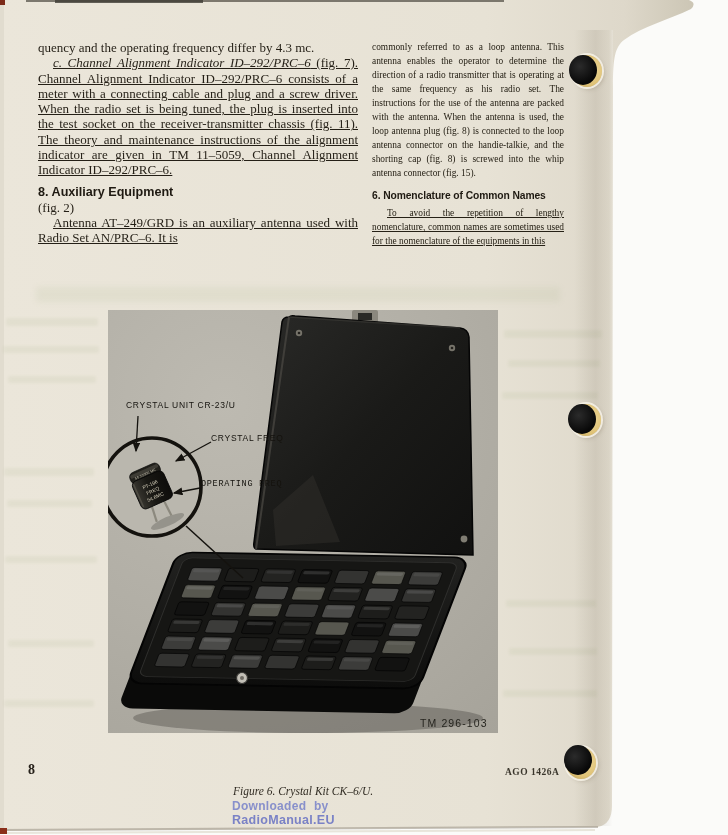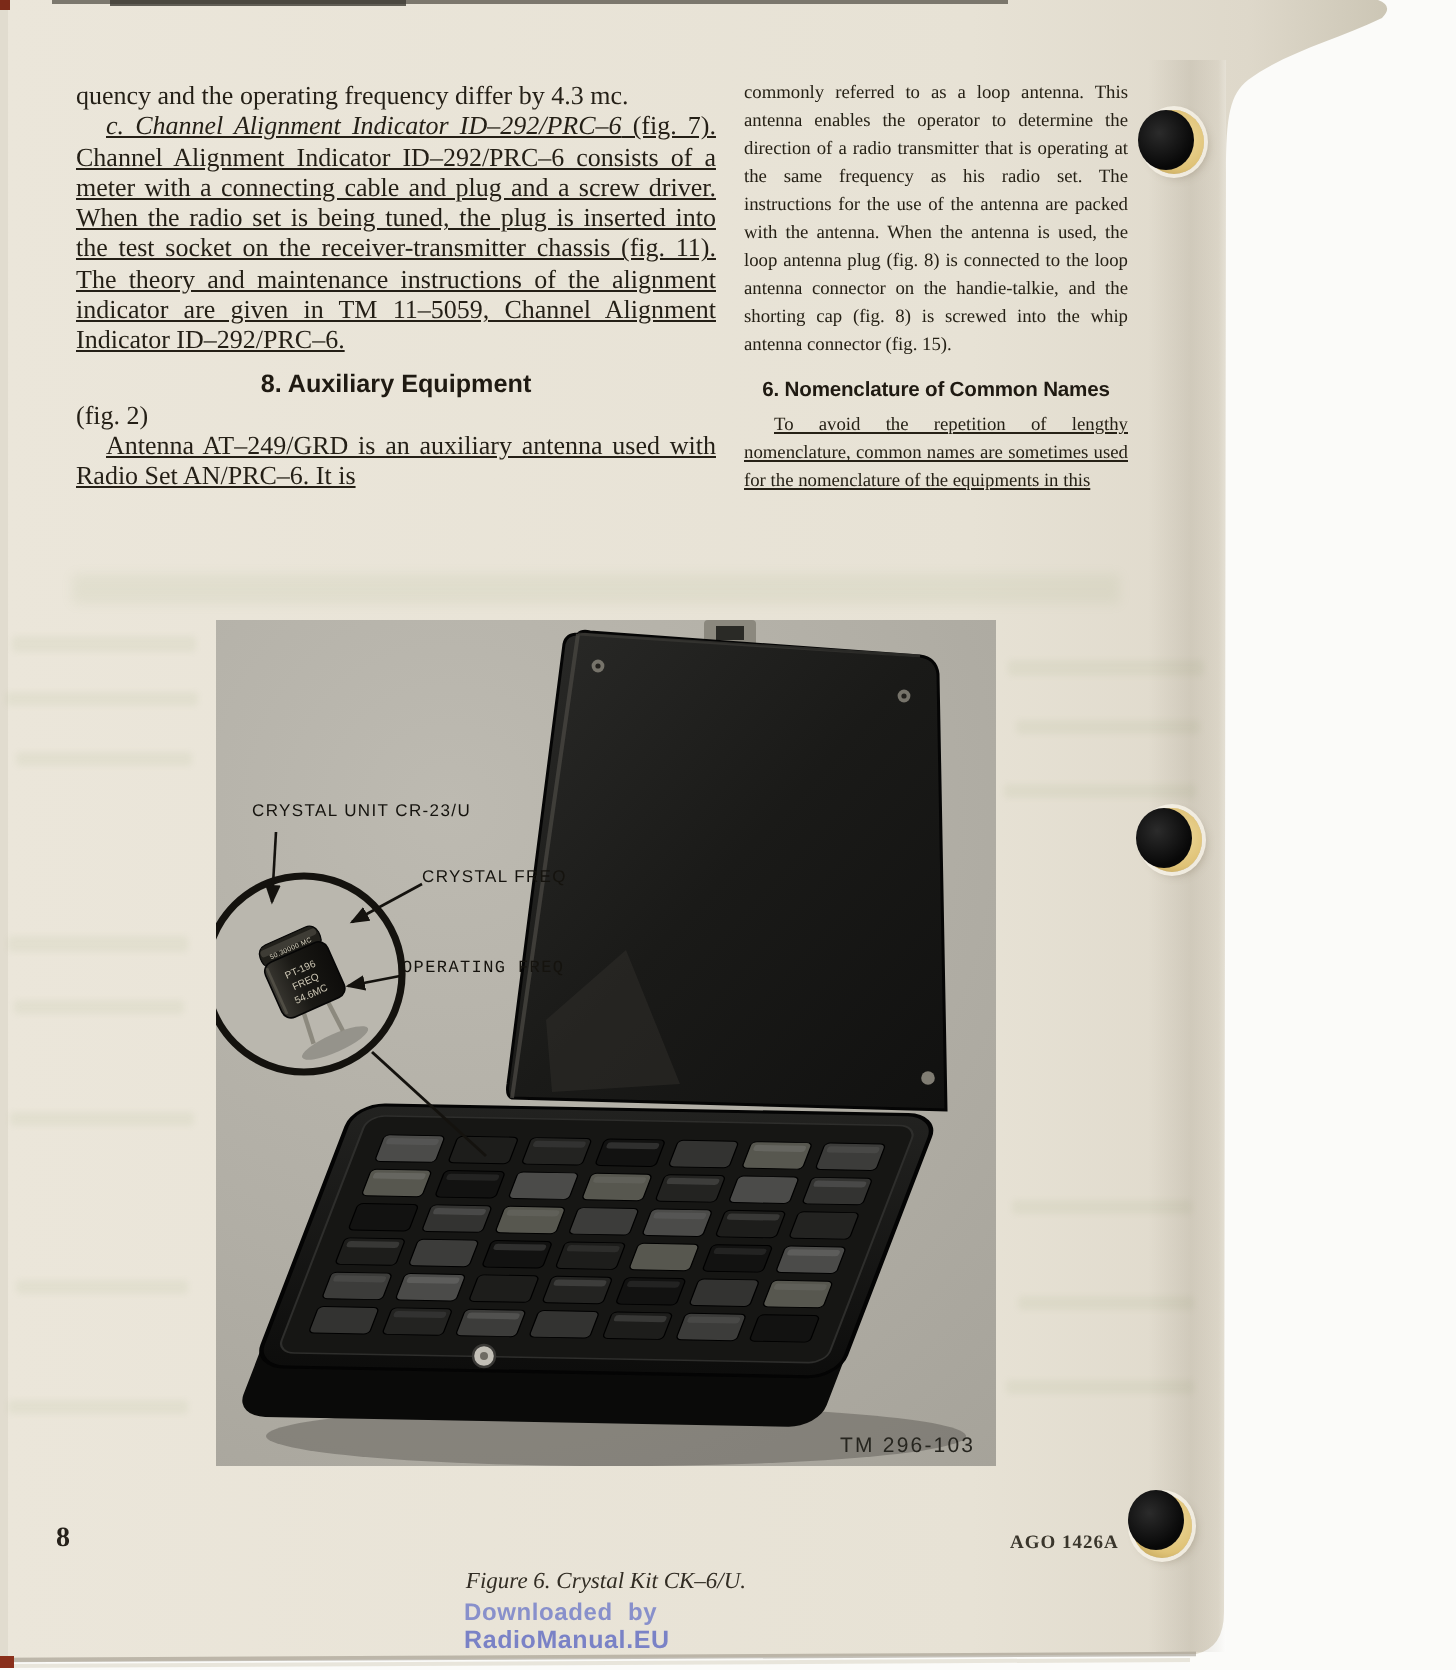--- a/index.html
+++ b/index.html
@@ -18,21 +18,21 @@
     box-shadow:0 0 0 2px rgba(245,241,230,.9),2px 2px 4px rgba(125,112,86,.35);}
   .hole i{position:absolute;display:block;left:-3px;top:0;width:28px;height:30px;border-radius:50%;
     background:radial-gradient(circle at 38% 38%,#2b2b2b,#080808 68%);}
   .hole.h3 i{left:-2px;top:-2px;}
   
   .col{position:absolute;color:#241f16;text-align:justify;z-index:3;}
   .col p{margin:0;}
   .col-left{left:38px;top:40px;width:320px;font-size:13px;line-height:15.3px;}
   .col-right{left:372px;top:40px;width:192px;font-size:9.4px;line-height:14px;color:#262116;}
   .indent{text-indent:15px;text-decoration:underline;}
-  .h-sans{font-family:"Liberation Sans",sans-serif;font-weight:bold;color:#1f1a12;text-align:center;}
+  .h-sans{font-family:"Liberation Sans",sans-serif;font-weight:bold;color:#1f1a12;text-align:left;}
   .col-left .h-sans{font-size:12.6px;line-height:14px;margin:7px 0 1px;}
   .col-right .h-sans{font-size:10.3px;line-height:12px;margin:10px 0 4px;letter-spacing:-.1px;}
   .figref{margin-left:25px;text-indent:0;}
   
   .ghost{position:absolute;background:#8fa06a;opacity:.09;filter:blur(1.6px);border-radius:2px;z-index:1;}
   .ghost-band{position:absolute;left:36px;top:287px;width:524px;height:15px;background:#93a472;opacity:.10;filter:blur(3px);z-index:1;}
   
   .photo{position:absolute;left:108px;top:310px;width:390px;height:423px;z-index:2;
     background:radial-gradient(circle at 30% 22%,#bdbab1,#b1aea5 55%,#a6a39a);}
   .fig-label{position:absolute;font-family:"Liberation Sans",sans-serif;font-size:8.5px;letter-spacing:.7px;

